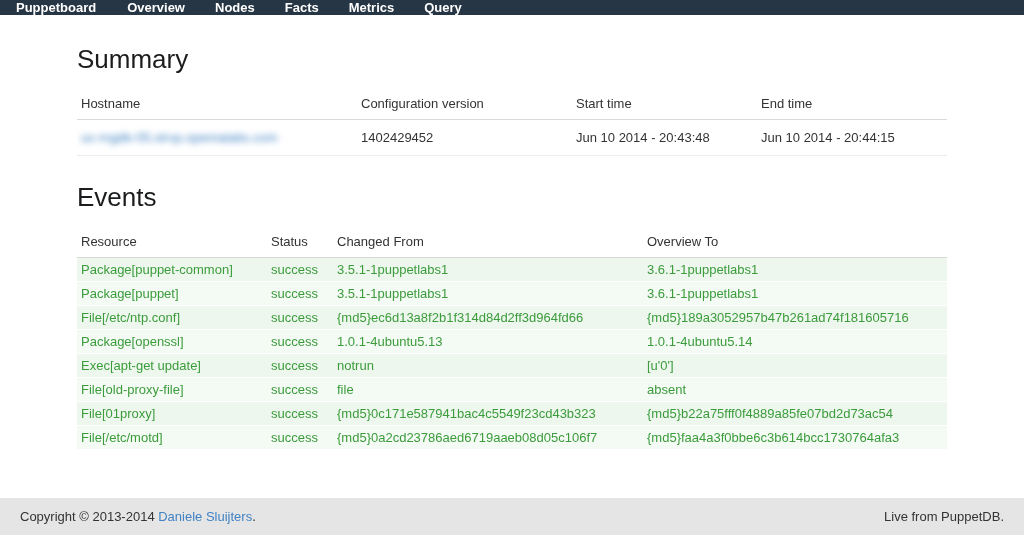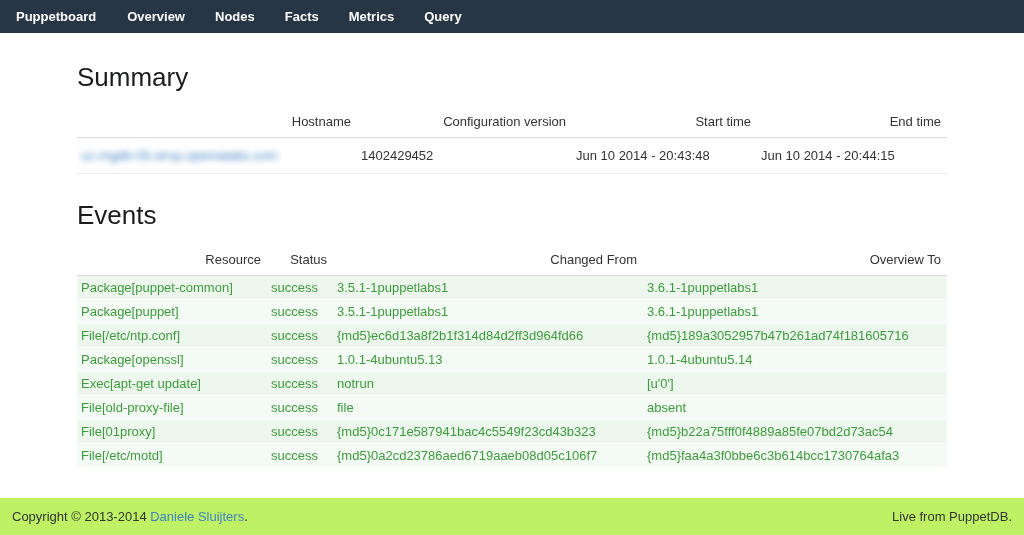--- a/index.html
+++ b/index.html
@@ -10,21 +10,21 @@
     font-family: "Liberation Sans", sans-serif;
     background: #ffffff;
     display: flex;
     flex-direction: column;
     overflow: hidden;
   }
 
   
   .topnav {
     background: #273645;
-    height: 33px;
+    height: 15px;
     display: flex;
     align-items: stretch;
     font-size: 13px;
     flex: 0 0 auto;
   }
   .brand {
     color: #ffffff;
     font-weight: 700;
     display: flex;
     align-items: center;
@@ -54,21 +54,21 @@
   }
   h1.events-h { margin-top: 26px; }
 
   table {
     width: 100%;
     border-collapse: collapse;
     font-size: 13px;
     table-layout: fixed;
   }
   th {
-    text-align: right;
+    text-align: left;
     font-weight: 400;
     color: #333333;
     padding: 9px 6px 8px 4px;
     border-bottom: 1px solid #d9d9d9;
     white-space: nowrap;
   }
   td {
     padding: 6px 6px 6px 4px;
     color: #333333;
     white-space: nowrap;
@@ -96,26 +96,26 @@
     border-bottom: 1px solid #ffffff;
     padding-top: 4px;
     padding-bottom: 4px;
   }
   .events-table tbody tr:nth-child(odd)  { background: #eef7ee; }
   .events-table tbody tr:nth-child(even) { background: #f4faf4; }
 
   
   footer {
     flex: 0 0 auto;
-    background: #bef264;
+    background: #e5e5e5;
     height: 37px;
     display: flex;
     align-items: center;
     justify-content: space-between;
-    padding: 0 12px;
+    padding: 0 20px;
     font-size: 13px;
     color: #333333;
   }
   footer a {
     color: #4183c4;
     text-decoration: none;
     cursor: pointer;
   }
 </style>
 </head>

